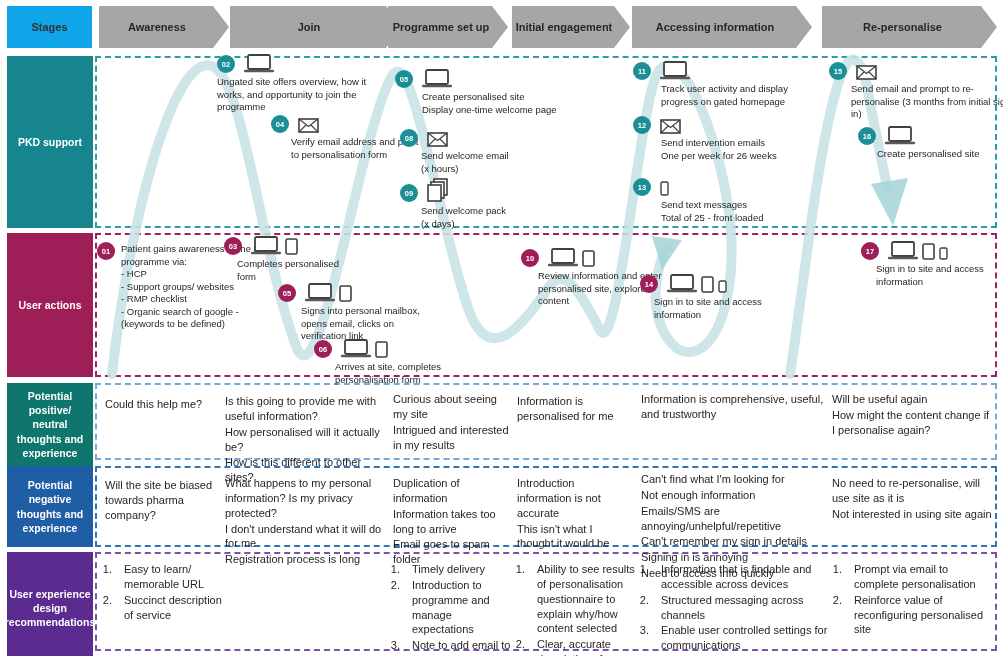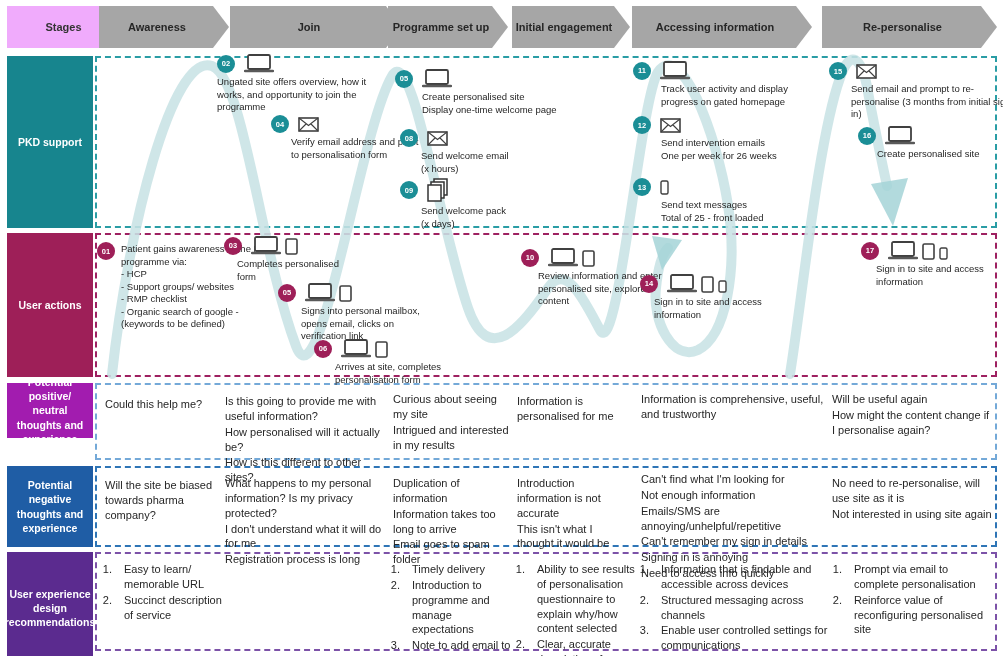--- a/index.html
+++ b/index.html
@@ -1,37 +1,37 @@
 <!DOCTYPE html>
 <html><head>
 <meta charset="utf-8">
 <style>
   html,body{margin:0;padding:0;background:#fff;}
   .canvas{position:relative;width:1003px;height:656px;background:#fff;overflow:hidden;
           font-family:"Liberation Sans",sans-serif;color:#262626;}
   
-  .stagebox{position:absolute;top:6px;height:42px;background:#f0abfc;display:flex;
-            align-items:center;justify-content:center;font-size:11px;font-weight:bold;color:#333;padding-left:14px;}
+  .stagebox{position:absolute;top:6px;height:42px;background:#0ea5e9;display:flex;
+            align-items:center;justify-content:center;font-size:11px;font-weight:bold;color:#333;}
   .arrow{position:absolute;top:6px;height:42px;background:#a6a6a6;display:flex;align-items:center;
          justify-content:center;font-size:11px;font-weight:600;color:#262626;
          clip-path:polygon(0 0,calc(100% - 16px) 0,100% 50%,calc(100% - 16px) 100%,0 100%);
          padding-right:14px;box-sizing:border-box;}
   
   .band{position:absolute;left:95px;width:902px;box-sizing:border-box;}
   .b1{border:2px dashed #2a9da5;}
   .b2{border:2px dashed #9e2161;}
   .b3{border:2px dashed #74a9d8;}
   .b4{border:2px dashed #2e75b6;}
   .b5{border:2px dashed #7c52a8;}
   .rowlabel{position:absolute;left:7px;width:86px;display:flex;align-items:center;justify-content:center;
             text-align:center;color:#fff;font-weight:bold;font-size:10.5px;line-height:1.35;padding:4px;
             box-sizing:border-box;}
   
   .node{position:absolute;z-index:2;}
-  .head{display:flex;align-items:center;gap:9px;}
+  .head{display:flex;align-items:flex-end;gap:9px;}
   .num{width:18px;height:18px;border-radius:50%;color:#fff;font-size:7.5px;font-weight:bold;
        display:flex;align-items:center;justify-content:center;flex:0 0 18px;}
   .teal{background:#1b8e96;}
   .mag{background:#9e1f58;}
   .ntext{font-size:9.5px;line-height:1.32;color:#262626;margin-top:3px;}
   .devices{display:flex;align-items:flex-end;gap:4px;}
   
   .cell{position:absolute;font-size:11px;line-height:1.35;color:#262626;z-index:2;}
   .cell div{margin:0 0 1px 0;}
   ol.rec{margin:0;padding-left:15px;}
@@ -81,21 +81,21 @@
   <div class="band b3" style="top:383px;height:77px;"></div>
   <div class="band b4" style="top:466px;height:81px;"></div>
   <div class="band b5" style="top:552px;height:99px;"></div>
 
   <div class="rowlabel" style="top:56px;height:172px;background:#17858e;">
       <span>PKD support</span>
     </div>
   <div class="rowlabel" style="top:233px;height:144px;background:#9e1f58;">
       <span>User actions</span>
     </div>
-  <div class="rowlabel" style="top:383px;height:55px;background:#a21caf;">
+  <div class="rowlabel" style="top:383px;height:83px;background:#0f766e;">
       <span>Potential positive/ neutral thoughts and experience</span>
     </div>
   <div class="rowlabel" style="top:466px;height:81px;background:#1f5da5;">
       <span>Potential negative thoughts and experience</span>
     </div>
   <div class="rowlabel" style="top:552px;height:112px;background:#5b2b8f;">
       <span>User experience design recommendations</span>
     </div>
 
   <div class="node" style="left:217px;top:54px;">

